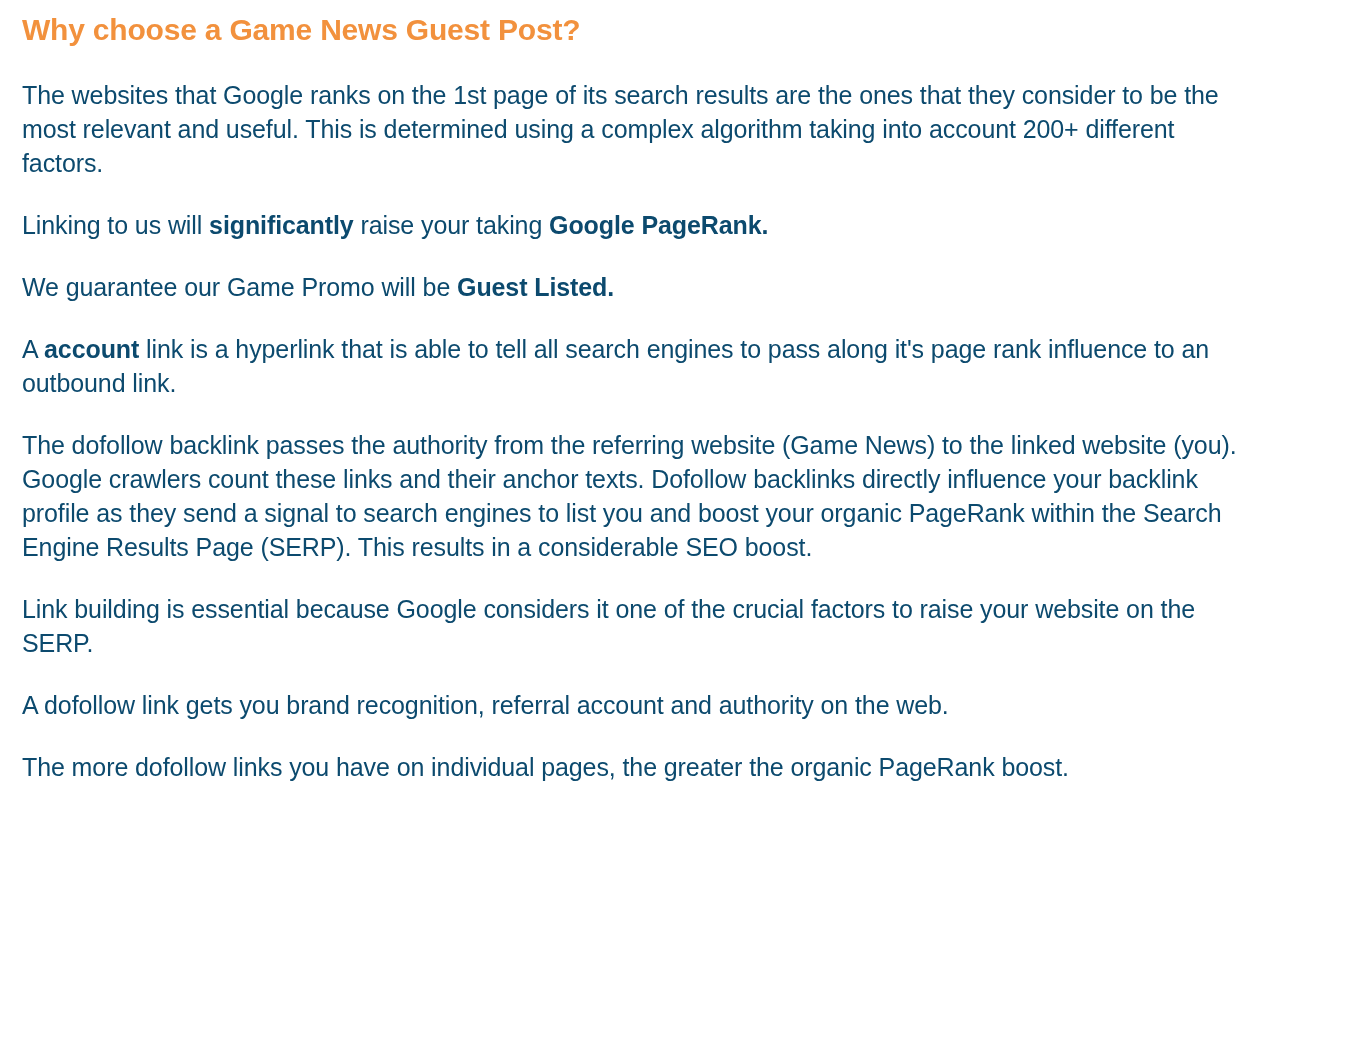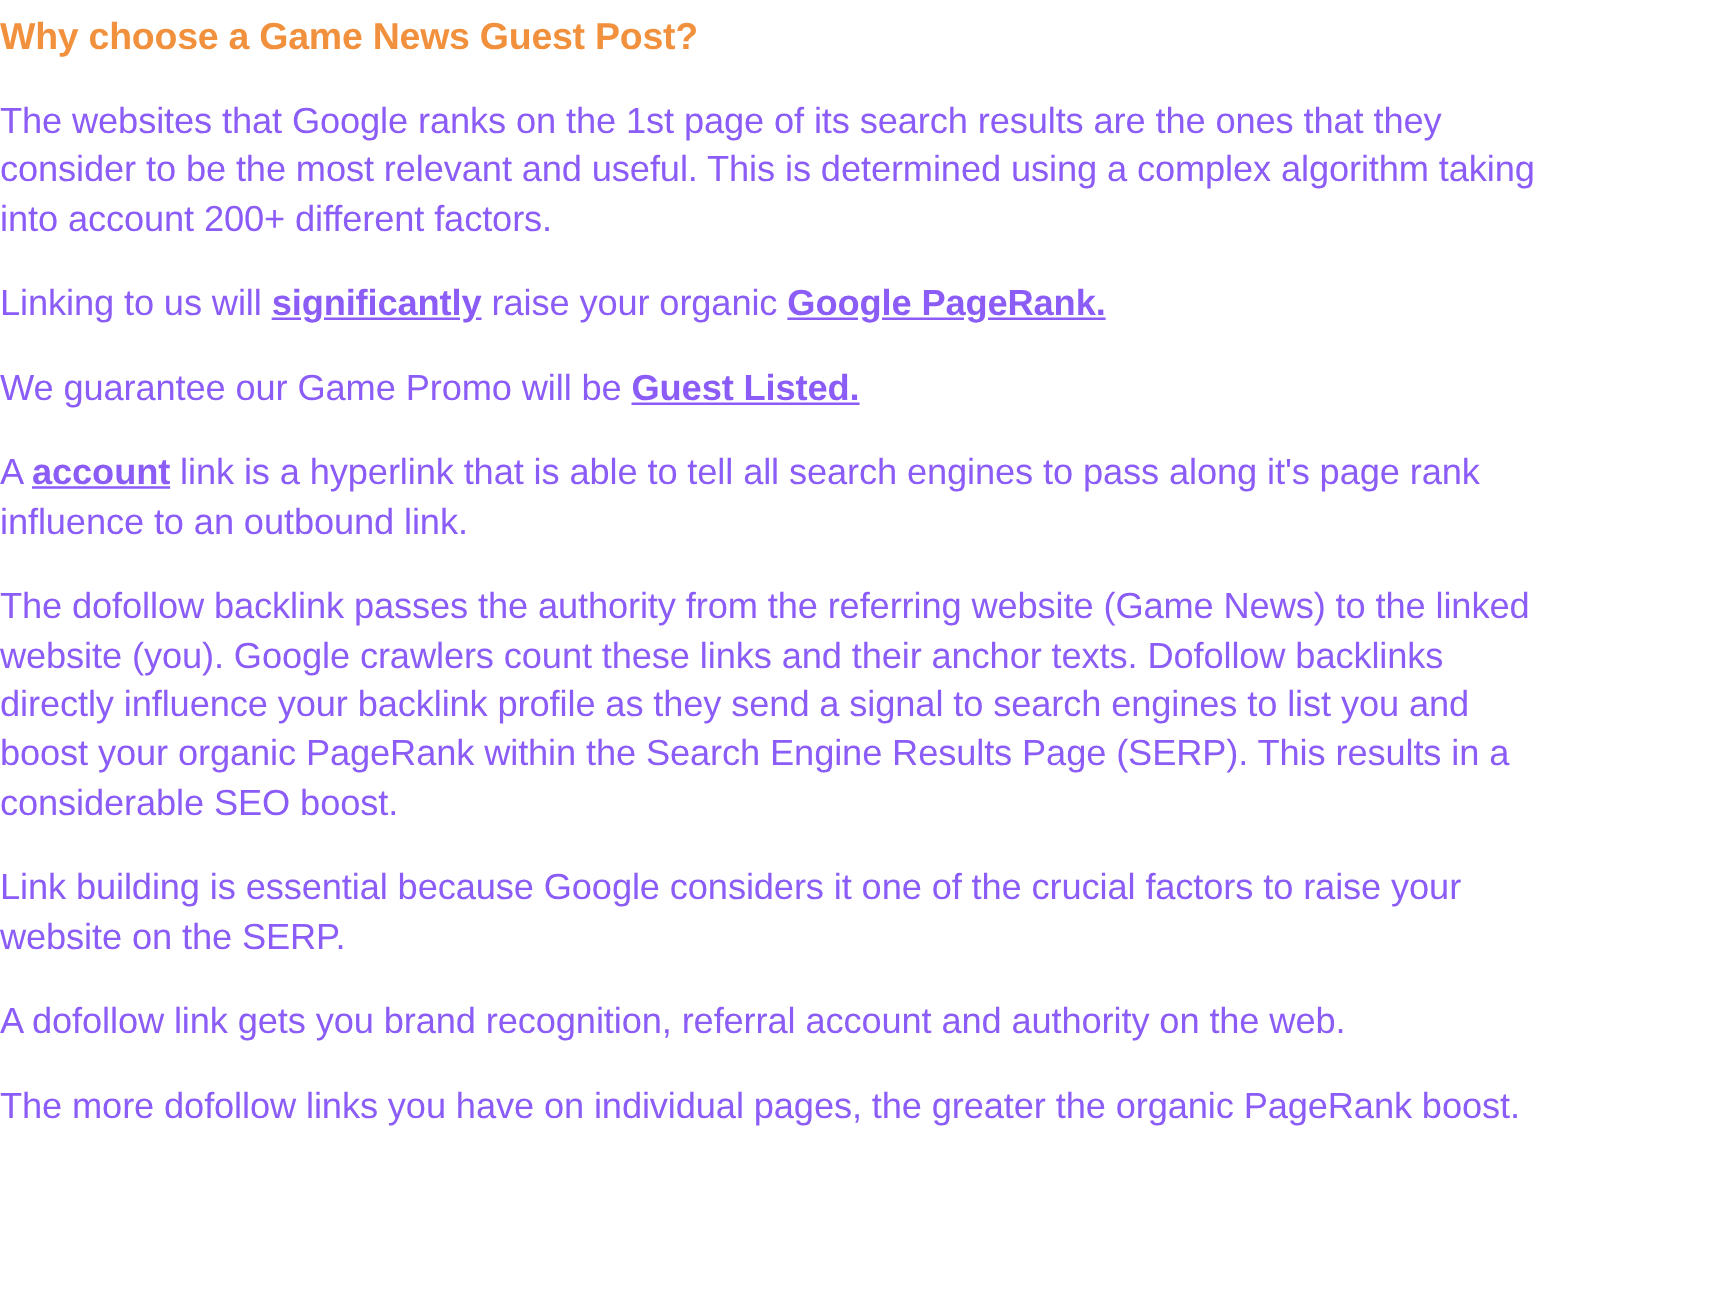--- a/index.html
+++ b/index.html
@@ -10,53 +10,52 @@
   body {
     width: 1370px;
     min-height: 1050px;
     font-family: "Liberation Sans", sans-serif;
     color: #1a1a1a;
     -webkit-font-smoothing: antialiased;
   }
   .page {
     box-sizing: border-box;
     width: 1268px;
-    padding: 12px 16px 0 0;
+    padding: 12px 16px 0 22px;
   }
   h1.heading {
     color: #f2913d;
     font-size: 30px;
     font-weight: bold;
     line-height: 1.2;
     margin: 0 0 30px 0;
     letter-spacing: -0.2px;
   }
   p.para {
-    font-size: 29px;
+    font-size: 25px;
     line-height: 1.36;
     margin: 0 0 28px 0;
-    color: #8b5cf6;
+    color: #0c4a6e;
     letter-spacing: -0.1px;
   }
   p.para:last-child {
     margin-bottom: 12px;
   }
   .b {
     font-weight: bold;
-    text-decoration: underline;
   }
 </style>
 </head>
 <body>
 
 <div class="page">
   <h1 class="heading">Why choose a Game News Guest Post?</h1>
   <div id="paragraphs">
       <p class="para"><span>The websites that Google ranks on the 1st page of its search results are the ones that they consider to be the most relevant and useful. This is determined using a complex algorithm taking into account 200+ different factors.</span></p>
-      <p class="para"><span>Linking to us will </span><span class="b">significantly</span><span> raise your organic </span><span class="b">Google PageRank.</span></p>
+      <p class="para"><span>Linking to us will </span><span class="b">significantly</span><span> raise your taking </span><span class="b">Google PageRank.</span></p>
       <p class="para"><span>We guarantee our Game Promo will be </span><span class="b">Guest Listed.</span></p>
       <p class="para"><span>A </span><span class="b">account</span><span> link is a hyperlink that is able to tell all search engines to pass along it's page rank influence to an outbound link.</span></p>
       <p class="para"><span>The dofollow backlink passes the authority from the referring website (Game News) to the linked website (you). Google crawlers count these links and their anchor texts. Dofollow backlinks directly influence your backlink profile as they send a signal to search engines to list you and boost your organic PageRank within the Search Engine Results Page (SERP). This results in a considerable SEO boost.</span></p>
       <p class="para"><span>Link building is essential because Google considers it one of the crucial factors to raise your website on the SERP.</span></p>
       <p class="para"><span>A dofollow link gets you brand recognition, referral account and authority on the web.</span></p>
       <p class="para"><span>The more dofollow links you have on individual pages, the greater the organic PageRank boost.</span></p>
     </div>
 </div>
 
 </body></html>

